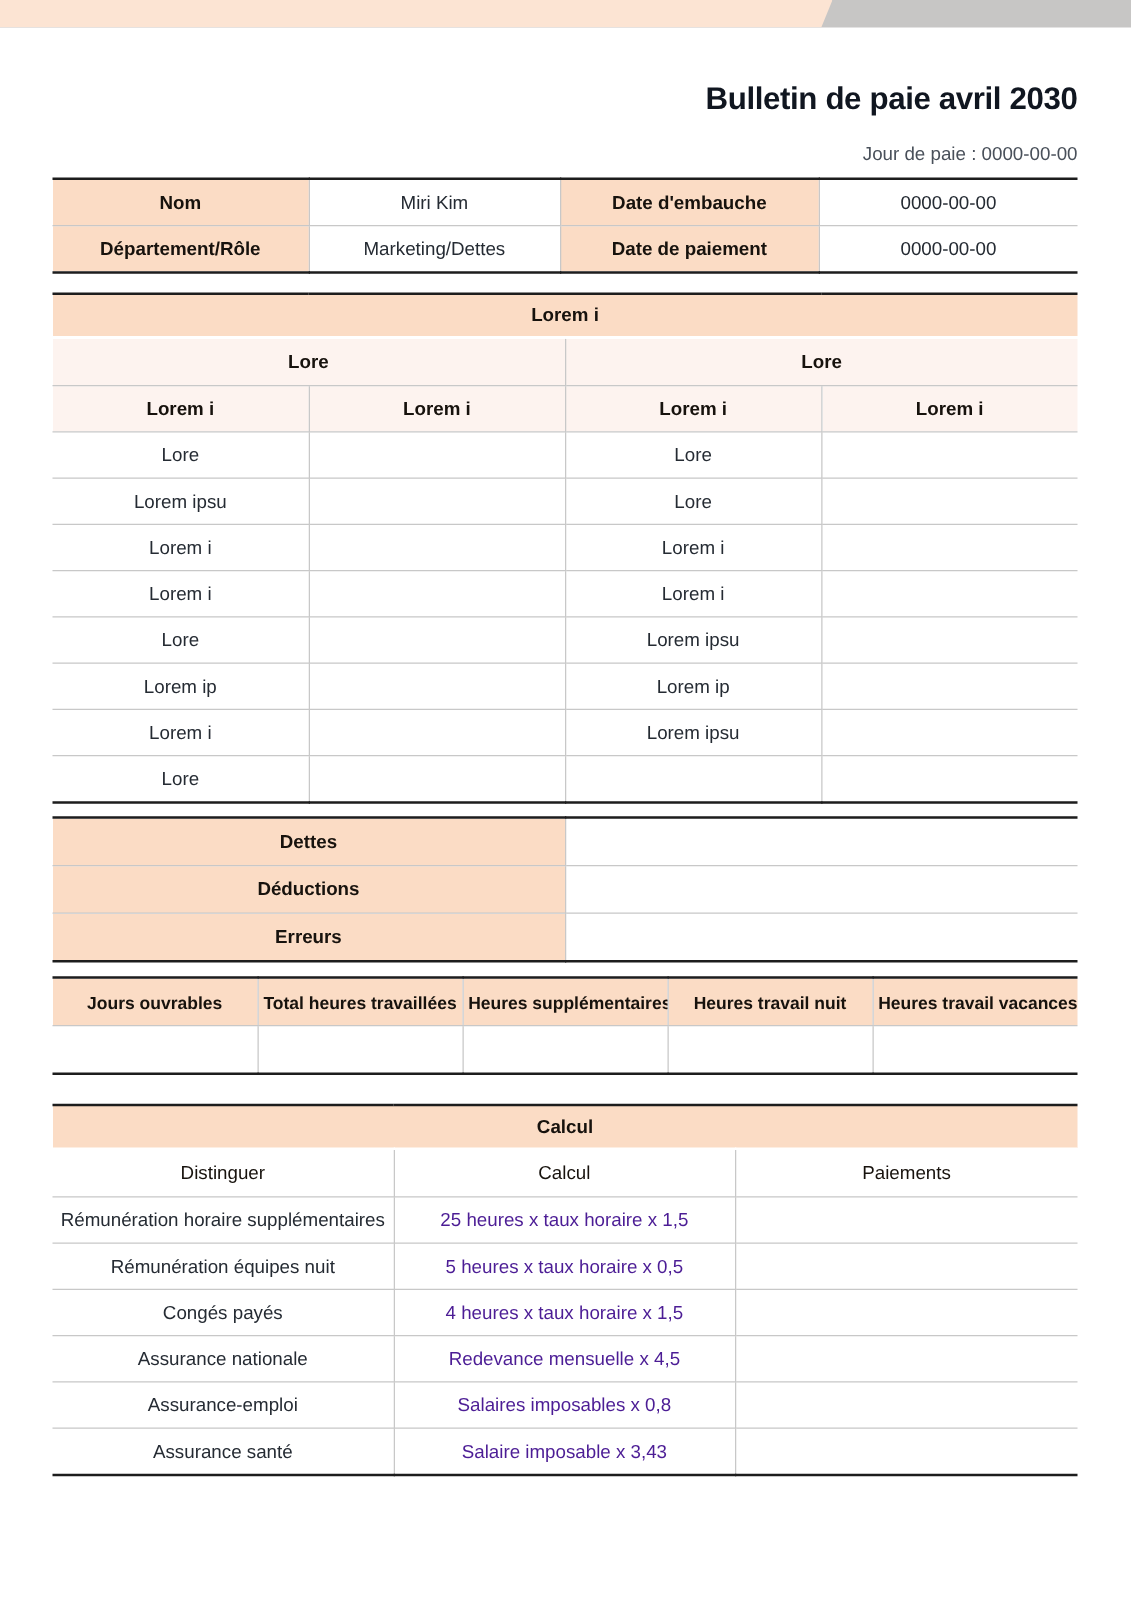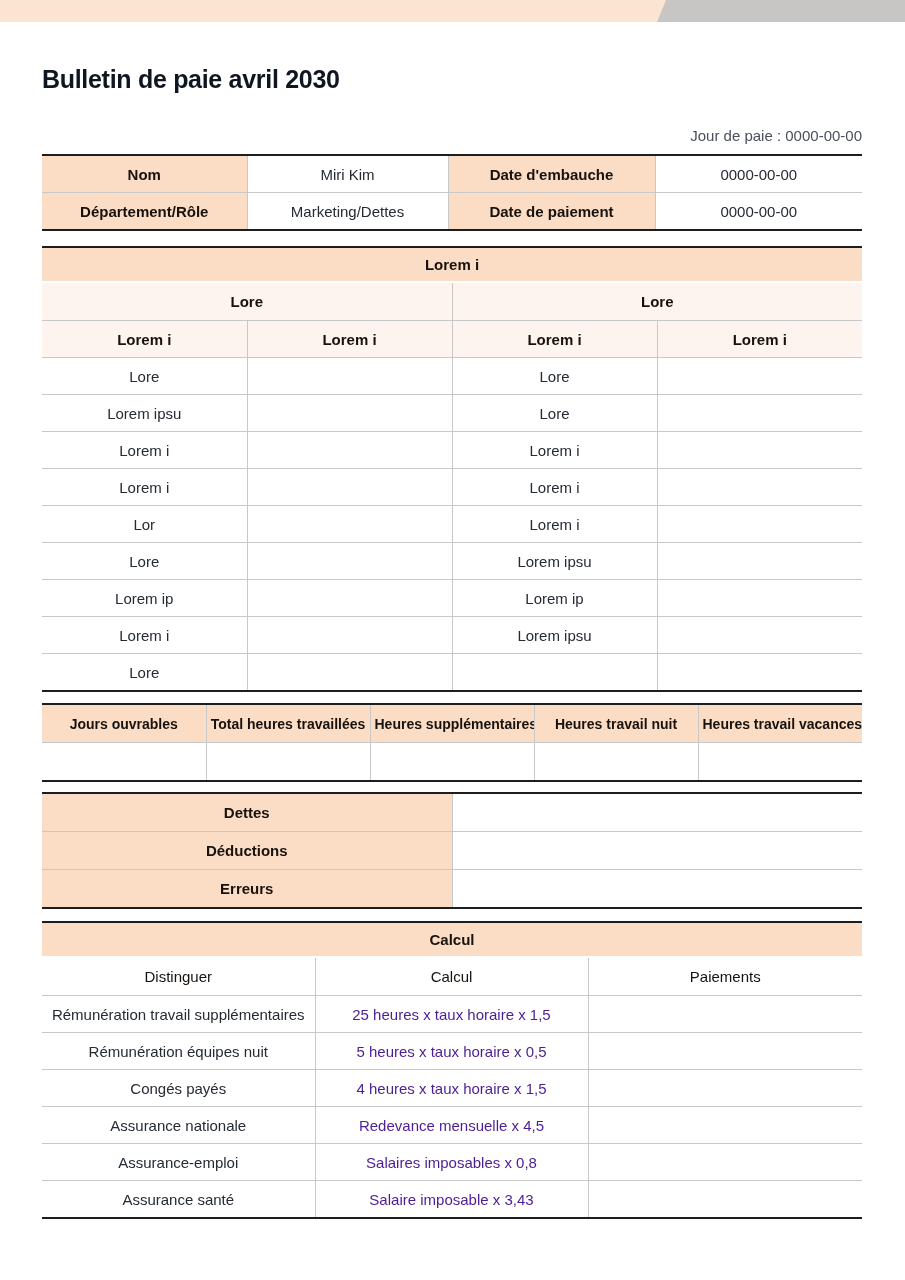--- a/index.html
+++ b/index.html
@@ -7,39 +7,39 @@
     width:905px;height:1280px;background:#ffffff;
     font-family:"Liberation Sans","DejaVu Sans",sans-serif;
     color:#252b33;-webkit-font-smoothing:antialiased;
   }
   
   .topbar{position:relative;height:22px;background:#c7c6c5;overflow:hidden;}
   .topbar-peach{position:absolute;top:0;left:0;height:22px;width:666px;background:#fce4d3;
     clip-path:polygon(0 0,100% 0,calc(100% - 9px) 100%,0 100%);}
   
   .doc{margin-left:42px;width:820px;}
-  .title{margin:42px 0 0 0;text-align:left;font-size:25px;line-height:30px;
+  .title{margin:42px 0 0 0;text-align:right;font-size:25px;line-height:30px;
     font-weight:800;color:#101620;letter-spacing:-0.3px;}
-  .payday{margin-top:33px;text-align:right;font-size:15px;color:#49505a;}
+  .payday{margin-top:21px;text-align:right;font-size:15px;color:#49505a;}
   
   table{width:100%;border-collapse:collapse;table-layout:fixed;}
   .tbl{border-top:2.5px solid #1d1d1d;border-bottom:2.5px solid #1d1d1d;
        border-left-style:hidden;border-right-style:hidden;}
   .tbl td{border:1px solid #c8c8c8;text-align:center;vertical-align:middle;
        font-size:15px;padding:0 4px;overflow:hidden;white-space:nowrap;}
   .peach{background:#fbdcc5;font-weight:700;color:#17120d;}
   .pink{background:#fdf3ef;font-weight:700;color:#17120d;}
   .white-sep{border-bottom:2px solid #ffffff !important;}
   .bold{font-weight:400;color:#17120d;}
   .gray-text{color:#4c1d95;}
   .t1{margin-top:10px;} .t1 td{height:36px;}
   .t2{margin-top:15px;} .t2 td{height:36px;} .t2 .title-row td{height:33px;} .t2 .group-row td{height:37px;}
   .t3{margin-top:10px;} .t3 td{height:37px;}
   .t4{margin-top:11px;} .t4 td{height:37px;} .t4 .hd td{font-size:14px;}
-  .t5{margin-top:12px;} .t5 td{height:36px;} .t5 .title-row td{height:33px;} .t5 .hd td{height:37px;}
+  .t5{margin-top:23px;} .t5 td{height:36px;} .t5 .title-row td{height:33px;} .t5 .hd td{height:37px;}
 </style>
 </head>
 <body>
 
 <div class="topbar">
   <div class="topbar-peach"></div>
 </div>
 
 <div class="doc">
 
@@ -108,26 +108,20 @@
       <td>Lorem i</td>
       <td></td>
     </tr>
     <tr>
       <td>Lorem i</td>
       <td></td>
       <td>Lorem i</td>
       <td></td>
     </tr>
     <tr>
-      <td>Lor</td>
-      <td></td>
-      <td>Lorem i</td>
-      <td></td>
-    </tr>
-    <tr>
       <td>Lore</td>
       <td></td>
       <td>Lorem ipsu</td>
       <td></td>
     </tr>
     <tr>
       <td>Lorem ip</td>
       <td></td>
       <td>Lorem ip</td>
       <td></td>
@@ -135,20 +129,41 @@
     <tr>
       <td>Lorem i</td>
       <td></td>
       <td>Lorem ipsu</td>
       <td></td>
     </tr>
     <tr>
       <td>Lore</td>
       <td></td>
       <td></td>
+      <td></td>
+    </tr>
+  </tbody>
+    </table>
+
+  <table class="tbl t3">
+    <colgroup>
+        <col style="width:410px">
+        <col style="width:410px">
+      </colgroup>
+    <tbody>
+        <tr>
+      <td class="peach">Dettes</td>
+      <td></td>
+    </tr>
+    <tr>
+      <td class="peach">Déductions</td>
+      <td></td>
+    </tr>
+    <tr>
+      <td class="peach">Erreurs</td>
       <td></td>
     </tr>
   </tbody>
     </table>
 
   <table class="tbl t4">
     <colgroup>
         <col style="width:164px">
         <col style="width:164px">
         <col style="width:164px">
@@ -166,58 +181,37 @@
     <tr>
       <td></td>
       <td></td>
       <td></td>
       <td></td>
       <td></td>
     </tr>
   </tbody>
     </table>
 
-  <table class="tbl t3">
-    <colgroup>
-        <col style="width:410px">
-        <col style="width:410px">
-      </colgroup>
-    <tbody>
-        <tr>
-      <td class="peach">Dettes</td>
-      <td></td>
-    </tr>
-    <tr>
-      <td class="peach">Déductions</td>
-      <td></td>
-    </tr>
-    <tr>
-      <td class="peach">Erreurs</td>
-      <td></td>
-    </tr>
-  </tbody>
-    </table>
-
   <table class="tbl t5">
     <colgroup>
         <col style="width:273px">
         <col style="width:273px">
         <col style="width:274px">
       </colgroup>
     <tbody>
         <tr class="title-row">
       <td colspan="3" class="peach white-sep">Calcul</td>
     </tr>
     <tr class="hd">
       <td class="bold">Distinguer</td>
       <td class="bold">Calcul</td>
       <td class="bold">Paiements</td>
     </tr>
     <tr>
-      <td>Rémunération travail supplémentaires</td>
+      <td>Rémunération horaire supplémentaires</td>
       <td class="gray-text">25 heures x taux horaire x 1,5</td>
       <td></td>
     </tr>
     <tr>
       <td>Rémunération équipes nuit</td>
       <td class="gray-text">5 heures x taux horaire x 0,5</td>
       <td></td>
     </tr>
     <tr>
       <td>Congés payés</td>

